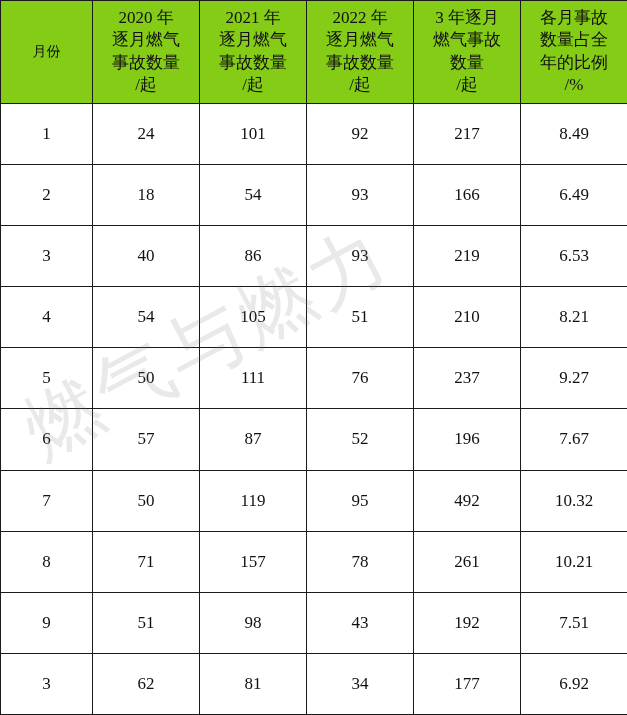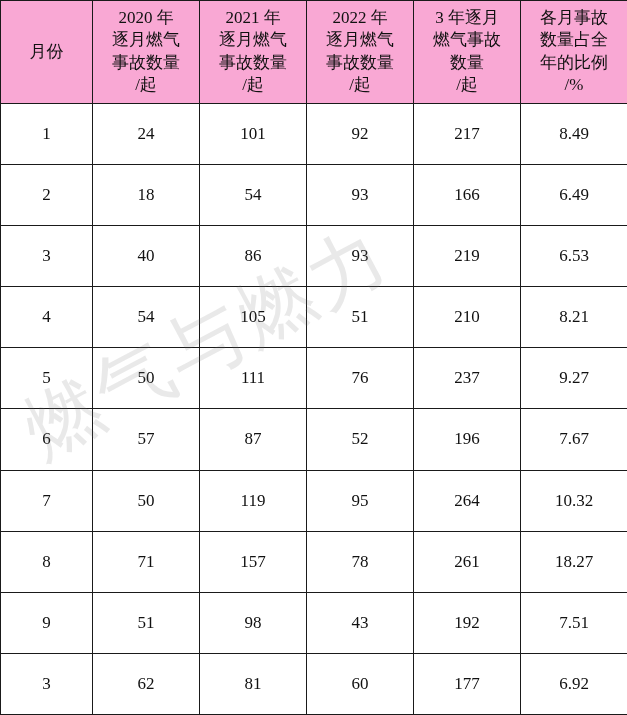--- a/index.html
+++ b/index.html
@@ -62,28 +62,28 @@
   table.data th, table.data td {
     border: 1px solid #1a1a1a;
     text-align: center;
     vertical-align: middle;
     font-weight: normal;
     font-size: 17px;
     color: #111111;
     background: transparent;
   }
   table.data thead th {
-    background: #f9a8d4;
+    background: #84cc16;
     line-height: 1.32;
     padding: 6px 4px;
     font-size: 17px;
     margin-left: 38px;
   }
   table.data thead th.month-head {
-    font-size: 17px;
+    font-size: 14px;
   }
   table.data tbody td {
     height: 45px;
     padding: 0 4px;
     font-size: 17px;
   }
   .hdr-lines span { display: block; }
 </style>
 </head>
 <body>
@@ -195,44 +195,44 @@
         <td>87</td>
         <td>52</td>
         <td>196</td>
         <td>7.67</td>
       </tr>
       <tr>
         <td>7</td>
         <td>50</td>
         <td>119</td>
         <td>95</td>
-        <td>264</td>
+        <td>492</td>
         <td>10.32</td>
       </tr>
       <tr>
         <td>8</td>
         <td>71</td>
         <td>157</td>
         <td>78</td>
         <td>261</td>
-        <td>18.27</td>
+        <td>10.21</td>
       </tr>
       <tr>
         <td>9</td>
         <td>51</td>
         <td>98</td>
         <td>43</td>
         <td>192</td>
         <td>7.51</td>
       </tr>
       <tr>
         <td>3</td>
         <td>62</td>
         <td>81</td>
-        <td>60</td>
+        <td>34</td>
         <td>177</td>
         <td>6.92</td>
       </tr>
     </tbody>
   </table>
 
   <div id="watermark">
     <div class="wm-text">燃气与燃力</div>
   </div>
 

